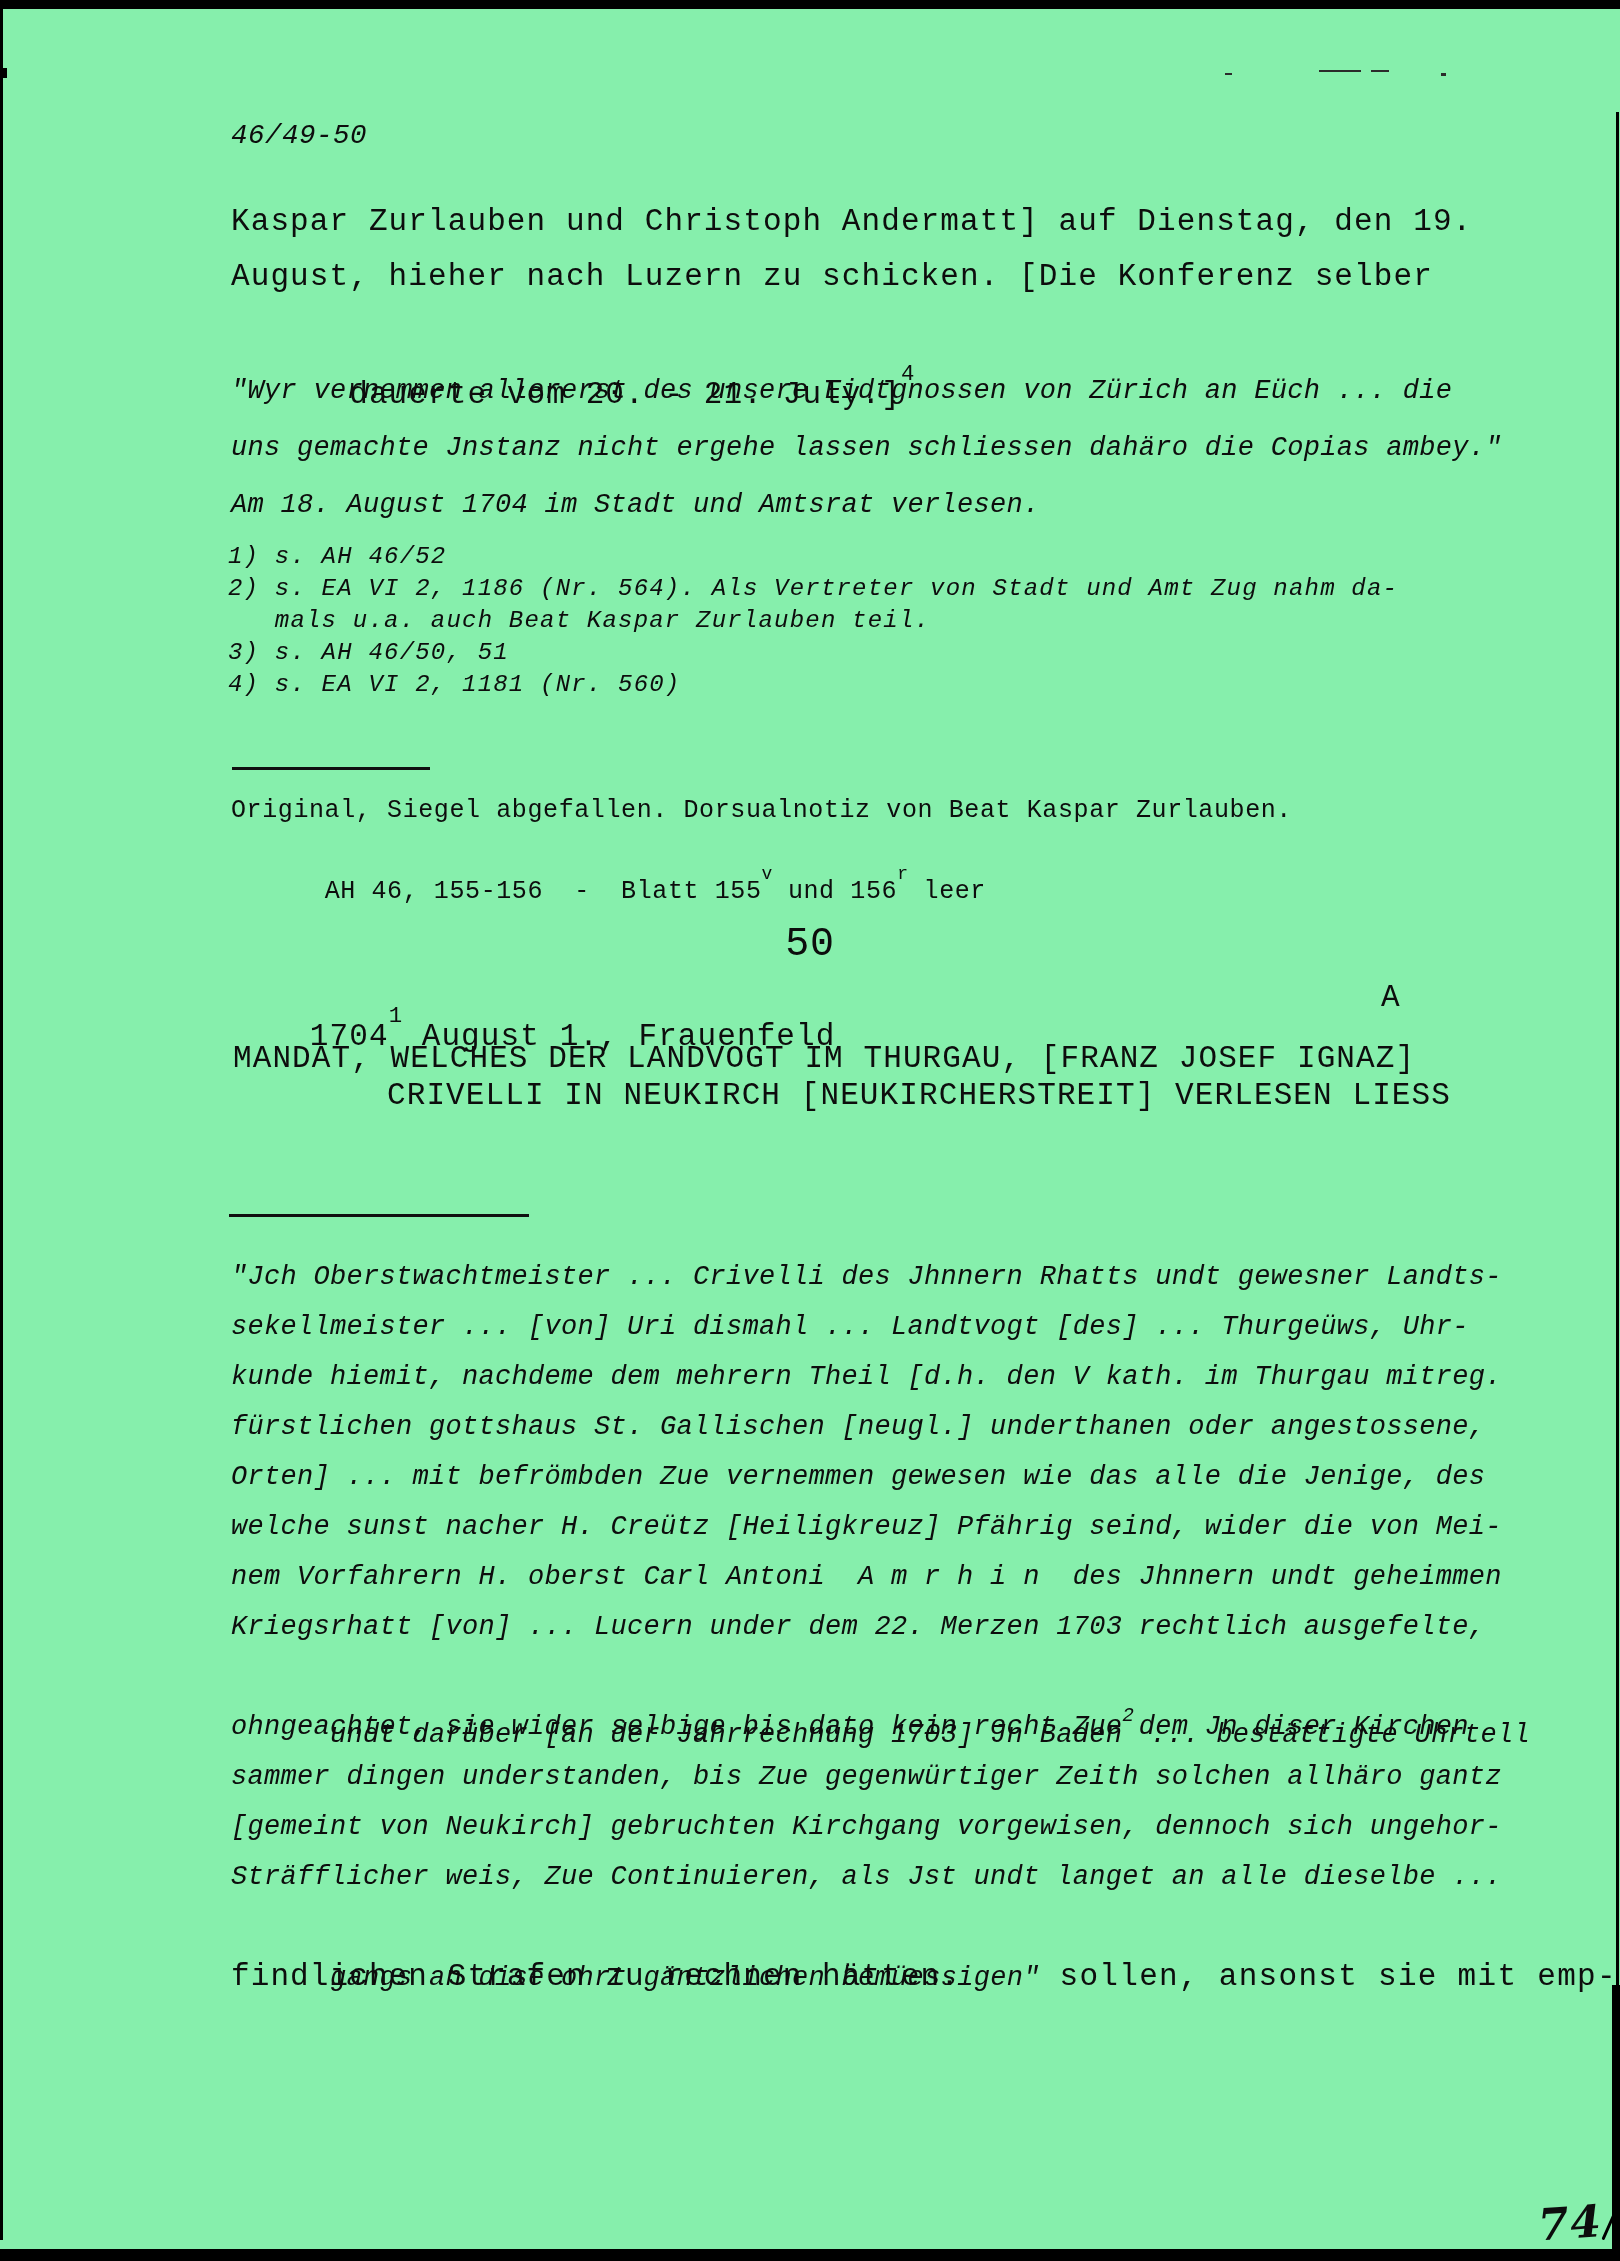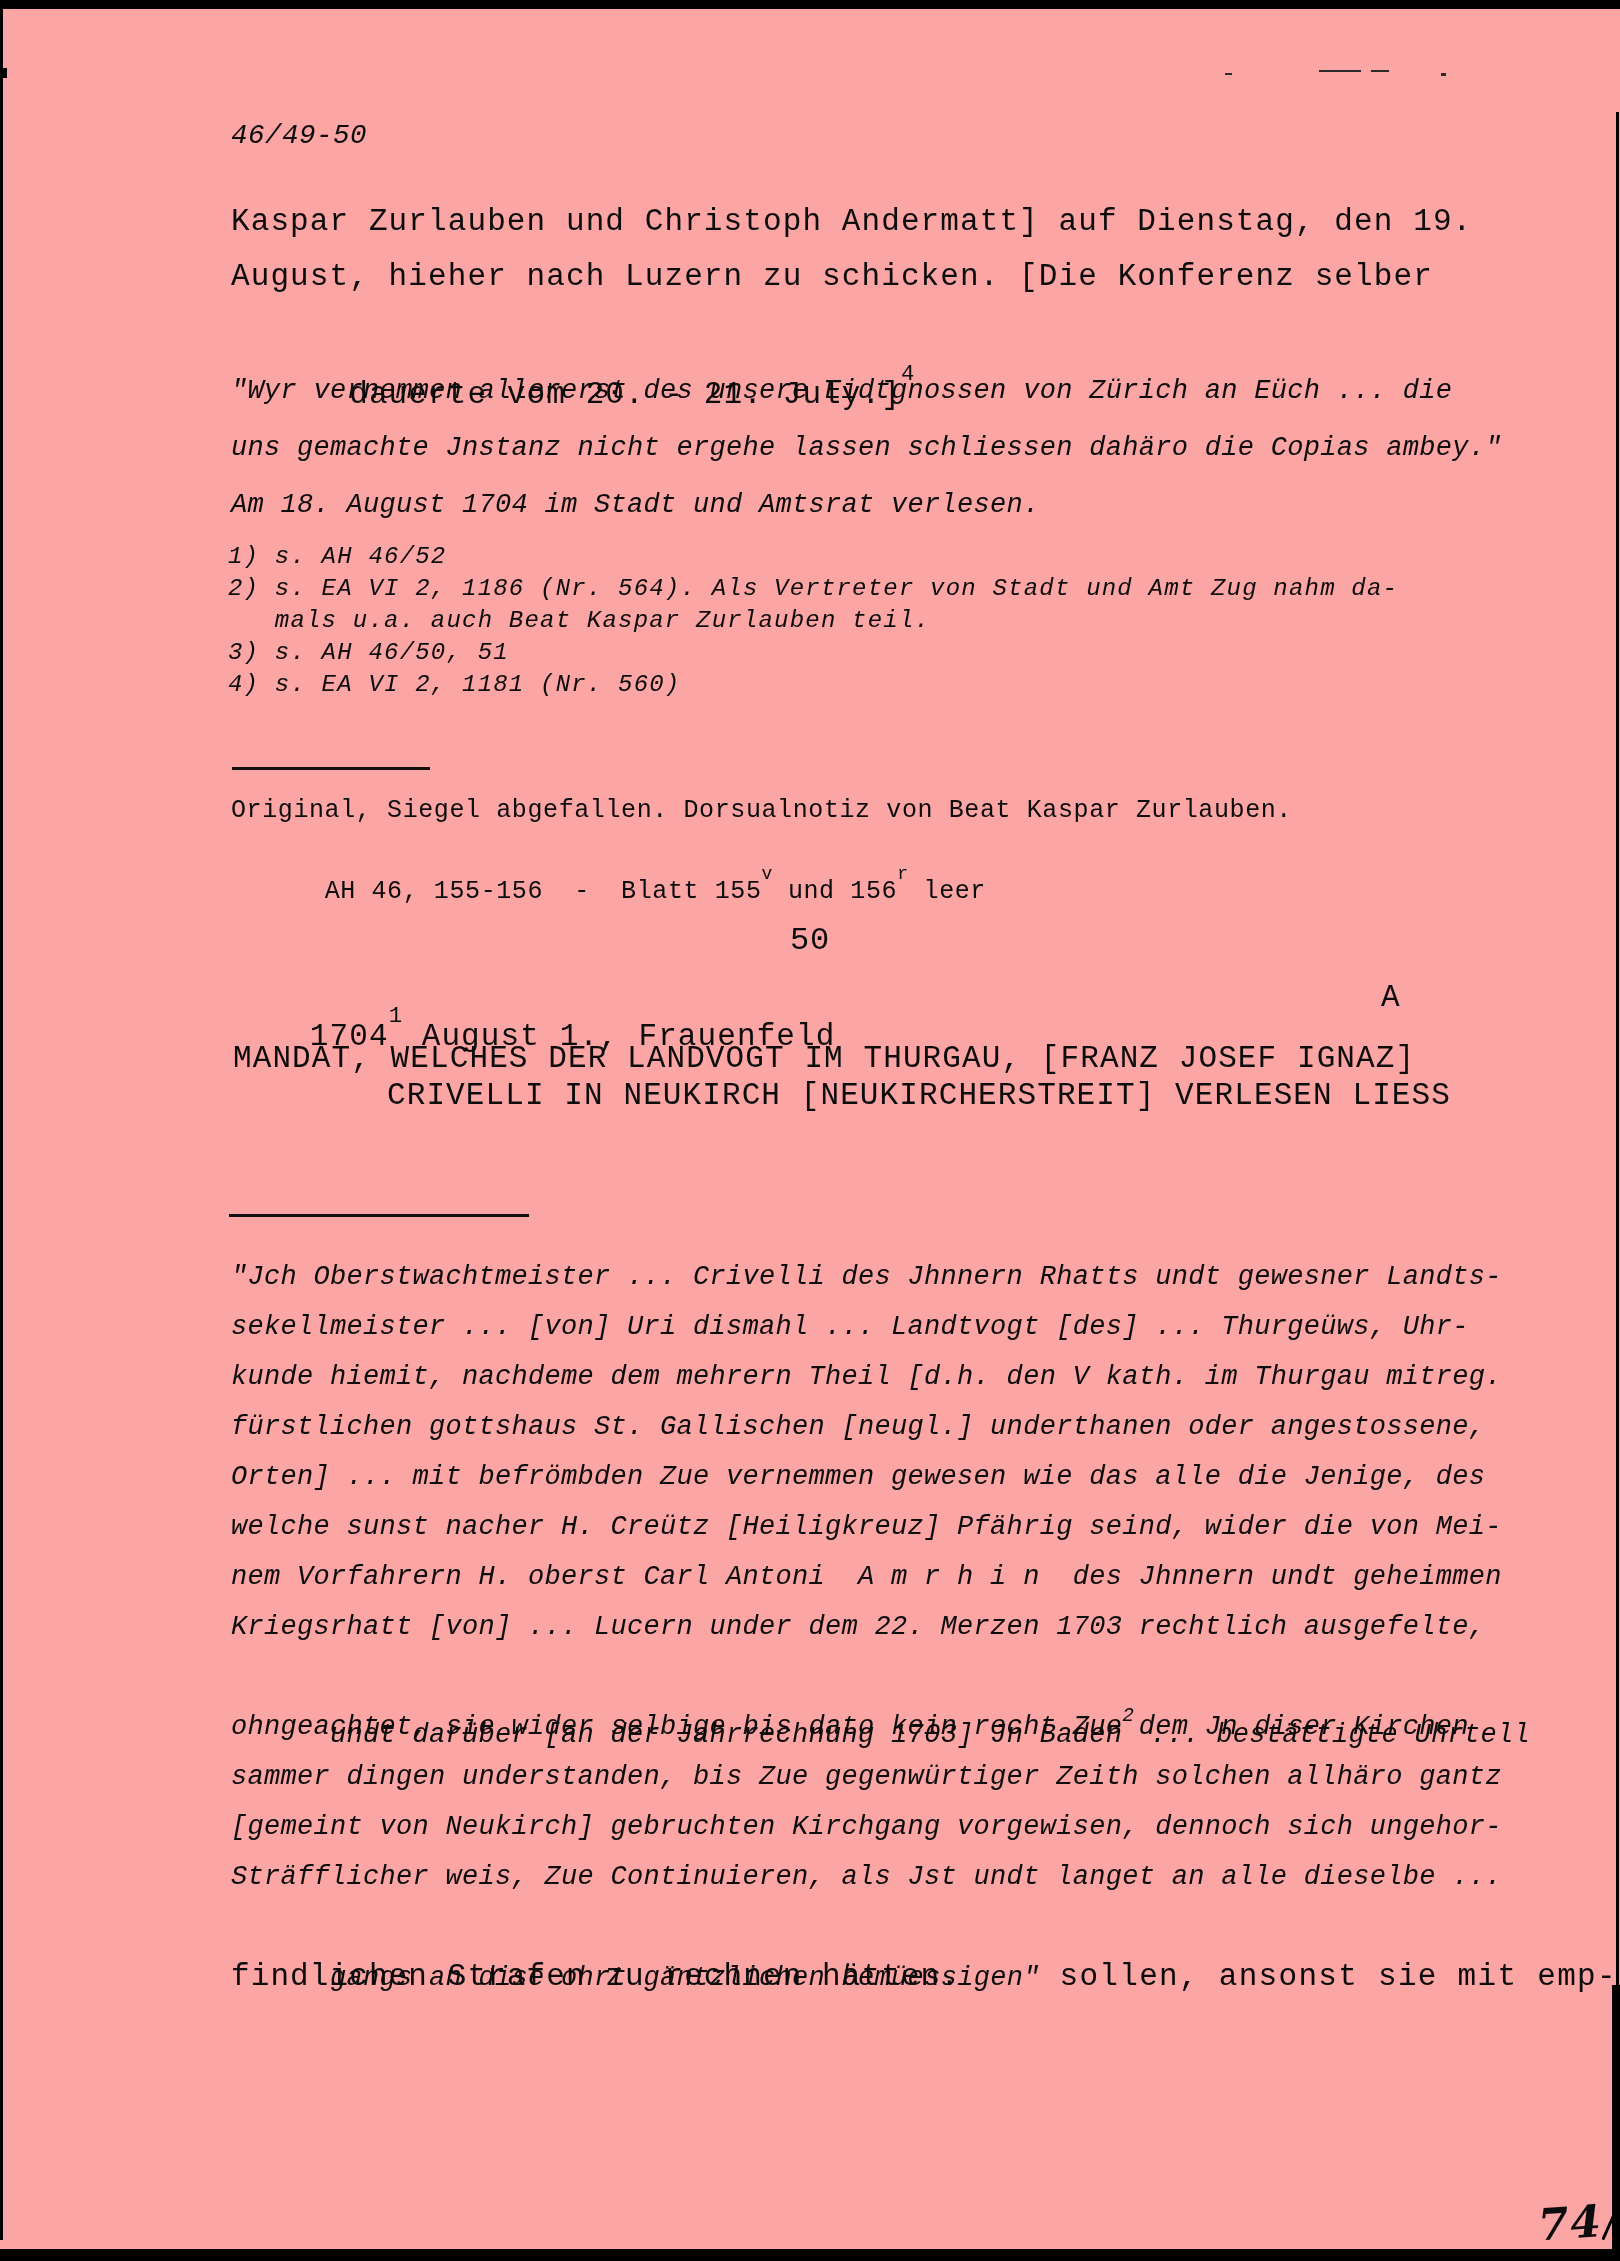--- a/index.html
+++ b/index.html
@@ -1,34 +1,34 @@
 <!DOCTYPE html>
 <html style="font-size:13px"><head>
 <meta charset="utf-8">
 <style>
   html, body { margin: 0; padding: 0; background: #e8e8e8; }
   .page {
     position: relative;
     width: 1620px;
     height: 2261px;
-    background: #fca5a5;
+    background: #86efac;
     color: #0d0d0d;
     overflow: hidden;
     font-family: "Liberation Mono", "DejaVu Sans Mono", monospace;
   }
   .abs { position: absolute; }
   .pre { white-space: pre; }
 
   
   .t38  { font-size: 31px; letter-spacing: 1.1px; }
   .t34i { font-size: 27.5px; letter-spacing: 0.5px; font-style: italic; }
   .t33i { font-size: 27px; letter-spacing: 0.3px; font-style: italic; }
   .t31  { font-size: 25px; letter-spacing: 0.6px; }
   .t30i { font-size: 24px; letter-spacing: 1.2px; font-style: italic; }
-  .t40  { font-size: 32px; letter-spacing: 0.8px; }
+  .t40  { font-size: 40px; letter-spacing: 0.8px; }
 
   .lh68 > div { height: 55px; line-height: 55px; }
   .lh70 > div { height: 57px; line-height: 57px; }
   .lh62 > div { height: 50px; line-height: 50px; }
   .lh40 > div { height: 32px; line-height: 32px; }
   .lh46 > div { height: 37px; line-height: 37px; }
 
   sup.fn { font-size: 0.72em; position: relative; top: -0.55em; letter-spacing: 0; }
 
   .rule { background: #101010; height: 3.2px; }

